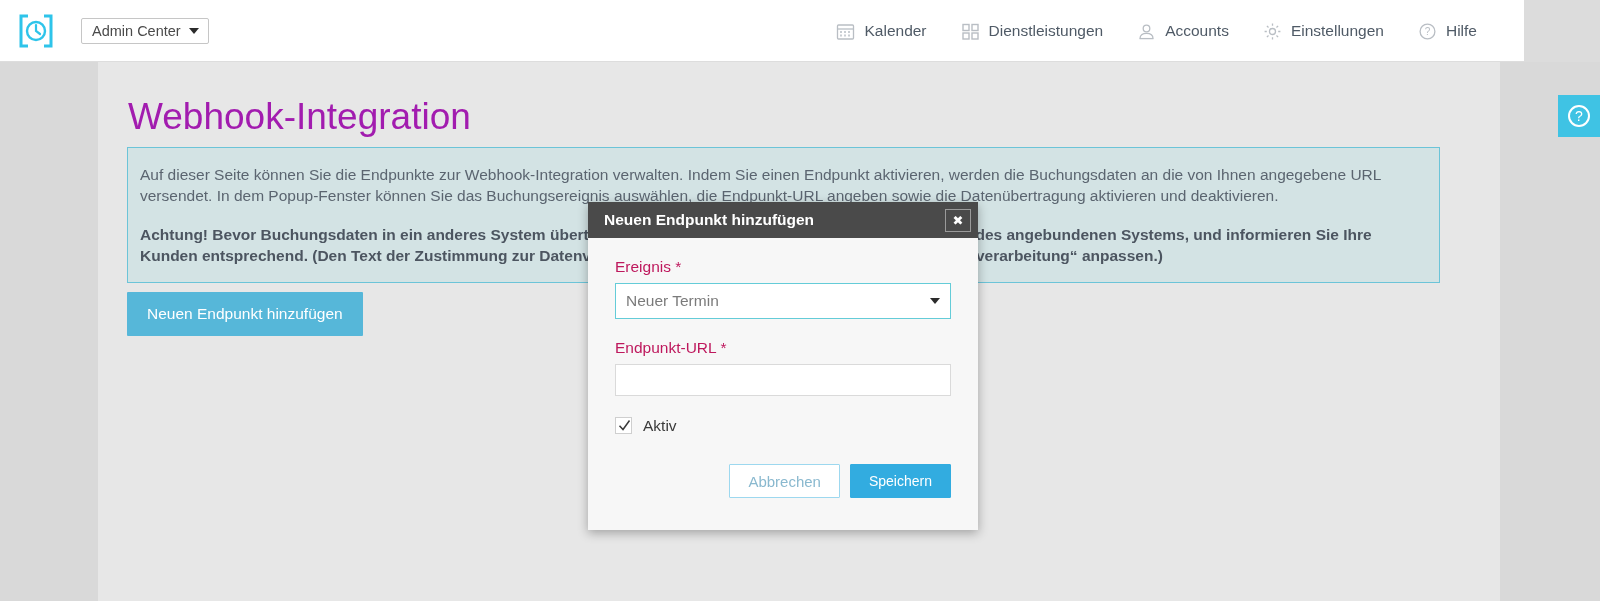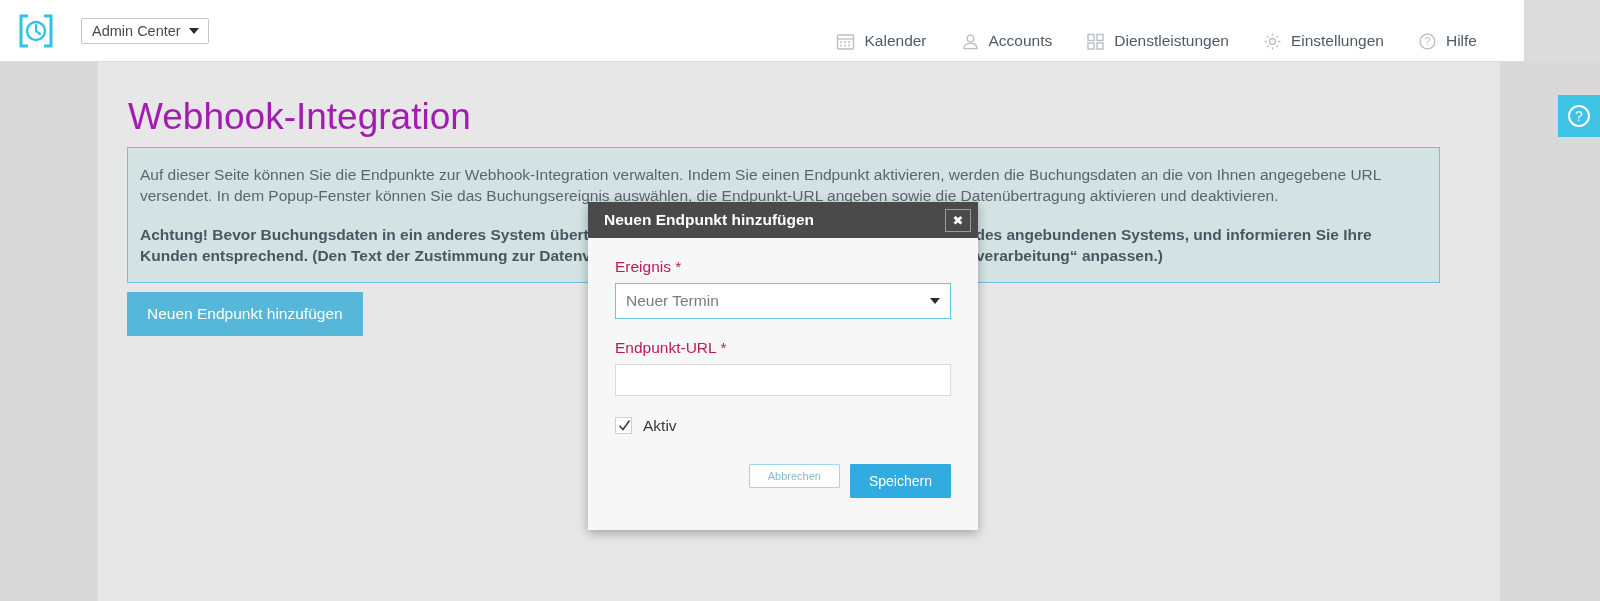--- a/index.html
+++ b/index.html
@@ -41,21 +41,21 @@
   }
   .brand-select .caret {
     width: 0; height: 0;
     border-left: 5px solid transparent;
     border-right: 5px solid transparent;
     border-top: 6px solid #2b2b2b;
   }
 
   .nav {
     position: absolute;
-    right: 30px; top: 10px;
+    right: 30px; top: 0;
     height: 62px;
     display: flex; 
     gap: 0px;
   }
   .nav-item {
     display: flex; align-items: center;
     gap: 9px;
     padding: 0 17px;
     height: 62px;
     font-size: 15.5px;
@@ -231,26 +231,26 @@
   .cbox-label {
     font-size: 15.5px;
     color: #3a3a3a;
   }
   .modal-footer {
     display: flex; justify-content: flex-end;
     gap: 10px;
     padding: 0 27px 32px 27px;
   }
   .btn-cancel {
-    height: 24px;
+    height: 34px;
     padding: 0 18px;
     background: #ffffff;
     border: 1px solid #9dd8ef;
     color: #8ab9cf;
-    font-size: 11px;
+    font-size: 15px;
     font-family: "Liberation Sans", sans-serif;
     cursor: pointer;
     border-radius: 1px;
   }
   .btn-save {
     height: 34px;
     padding: 0 18px;
     background: #32ace0;
     border: 1px solid #32ace0;
     color: #ffffff;
@@ -295,40 +295,40 @@
               <rect x="12" y="12.5" width="2" height="2"></rect>
             </g>
           </svg>
       </span>
       <span>Kalender</span>
     </div>
 
     <div class="nav-item">
       <span class="nav-icon">
         <svg viewBox="0 0 19 19">
-            <circle cx="9.5" cy="6.5" r="3.3" fill="none" stroke="#b9bec4" stroke-width="1.3"></circle>
-            <path d="M3 16.5c0-3.4 2.9-5.2 6.5-5.2s6.5 1.8 6.5 5.2" fill="none" stroke="#b9bec4" stroke-width="1.3"></path>
-            <line x1="2.5" y1="16.6" x2="16.5" y2="16.6" stroke="#b9bec4" stroke-width="1.3"></line>
-          </svg>
-      </span>
-      <span>Accounts</span>
-    </div>
-
-    <div class="nav-item">
-      <span class="nav-icon">
-        <svg viewBox="0 0 19 19">
             <g fill="none" stroke="#b9bec4" stroke-width="1.4">
               <rect x="2" y="2.5" width="6" height="6"></rect>
               <rect x="11" y="2.5" width="6" height="6"></rect>
               <rect x="2" y="11" width="6" height="6"></rect>
               <rect x="11" y="11" width="6" height="6"></rect>
             </g>
           </svg>
       </span>
       <span>Dienstleistungen</span>
+    </div>
+
+    <div class="nav-item">
+      <span class="nav-icon">
+        <svg viewBox="0 0 19 19">
+            <circle cx="9.5" cy="6.5" r="3.3" fill="none" stroke="#b9bec4" stroke-width="1.3"></circle>
+            <path d="M3 16.5c0-3.4 2.9-5.2 6.5-5.2s6.5 1.8 6.5 5.2" fill="none" stroke="#b9bec4" stroke-width="1.3"></path>
+            <line x1="2.5" y1="16.6" x2="16.5" y2="16.6" stroke="#b9bec4" stroke-width="1.3"></line>
+          </svg>
+      </span>
+      <span>Accounts</span>
     </div>
 
     <div class="nav-item">
       <span class="nav-icon">
         <svg viewBox="0 0 19 19">
             <g fill="none" stroke="#b9bec4" stroke-width="1.3">
               <circle cx="9.5" cy="9.5" r="3"></circle>
               <path d="M9.5 1.6v2.2M9.5 15.2v2.2M1.6 9.5h2.2M15.2 9.5h2.2M3.9 3.9l1.6 1.6M13.5 13.5l1.6 1.6M15.1 3.9l-1.6 1.6M5.5 13.5l-1.6 1.6"></path>
             </g>
           </svg>

